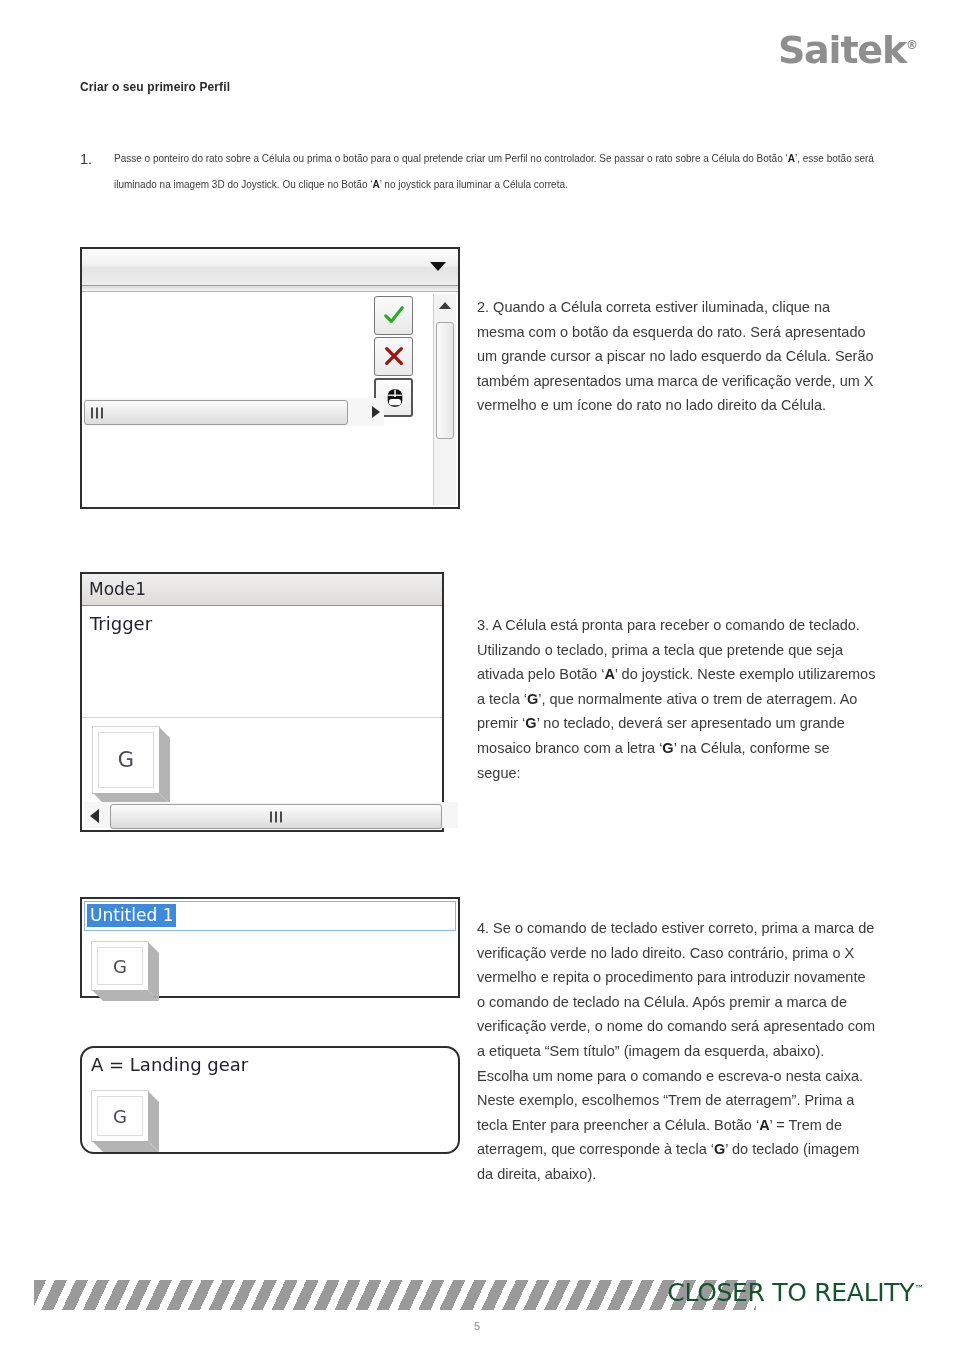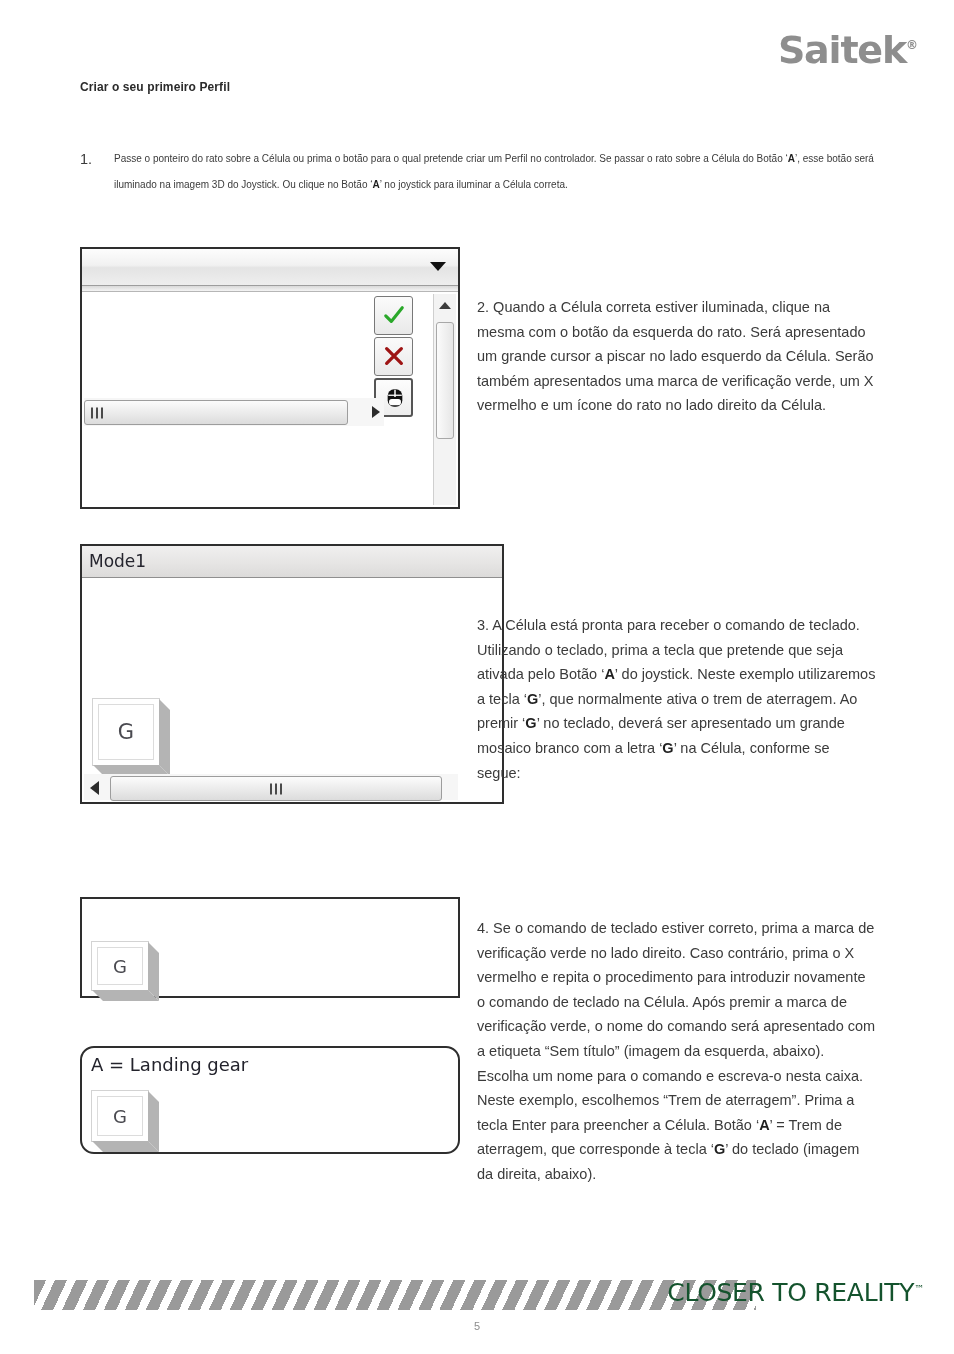--- a/index.html
+++ b/index.html
@@ -177,21 +177,21 @@
   }
   .hscroll .arrow-left {
     position: absolute; left: 6px; top: 7px;
     width: 0; height: 0;
     border-top: 7px solid transparent;
     border-bottom: 7px solid transparent;
     border-right: 9px solid #2c2c2c;
   }
 
   
-  #shot2 { left: 80px; top: 544px; width: 424px; height: 260px; }
+  #shot2 { left: 80px; top: 572px; width: 364px; height: 260px; }
   .hdr-bar {
     position: absolute; left: 0; top: 0; right: 0; height: 32px;
     background: linear-gradient(to bottom, #f0efef 0%, #e6e5e4 55%, #dcdbda 100%);
     border-bottom: 1px solid #8f8f8f;
     box-sizing: border-box;
   }
   .hdr-bar .txt {
     position: absolute; left: 7px; top: 5px;
     font-size: 17px; color: #25252e;
     font-family: "DejaVu Sans", sans-serif;
@@ -350,36 +350,42 @@
     </div>
   </div>
 </div>
 
 <div class="side-par" id="par2">2.   Quando a Célula correta estiver iluminada, clique na mesma com o botão da esquerda do rato. Será apresentado um grande cursor a piscar no lado esquerdo da Célula. Serão também apresentados uma marca de verificação verde, um X vermelho e um ícone do rato no lado direito da Célula.</div>
 
 <div class="shot" id="shot2">
   <div class="hdr-bar">
     <span class="txt">Mode1</span>
   </div>
+  <div class="field">
+    <span class="txt">Trigger</span>
+  </div>
   <div class="key-tile">
     <span class="bevel-r"></span>
     <span class="bevel-b"></span>
     <span class="inner">G</span>
   </div>
   <div class="hscroll">
     <span class="arrow-left"></span>
     <div class="thumb" style="left:26px; width:330px;">
       <span class="grip" style="left:50%; margin-left:-6px;"></span>
     </div>
   </div>
 </div>
 
 <div class="side-par" id="par3"><span>3.   A Célula está pronta para receber o comando de teclado. Utilizando o teclado, prima a tecla que pretende que seja ativada pelo Botão ‘</span><b>A</b><span>’ do joystick. Neste exemplo utilizaremos a tecla ‘</span><b>G</b><span>’, que normalmente ativa o trem de aterragem. Ao premir ‘</span><b>G</b><span>’ no teclado, deverá ser apresentado um grande mosaico branco com a letra ‘</span><b>G</b><span>’ na Célula, conforme se segue:</span></div>
 
 <div class="shot" id="shot3">
+  <div class="edit">
+    <span class="sel">Untitled 1</span>
+  </div>
   <div class="key-tile">
     <span class="bevel-r"></span>
     <span class="bevel-b"></span>
     <span class="inner">G</span>
   </div>
 </div>
 
 <div class="shot" id="shot4">
   <div class="label">A = Landing gear</div>
   <div class="key-tile">

